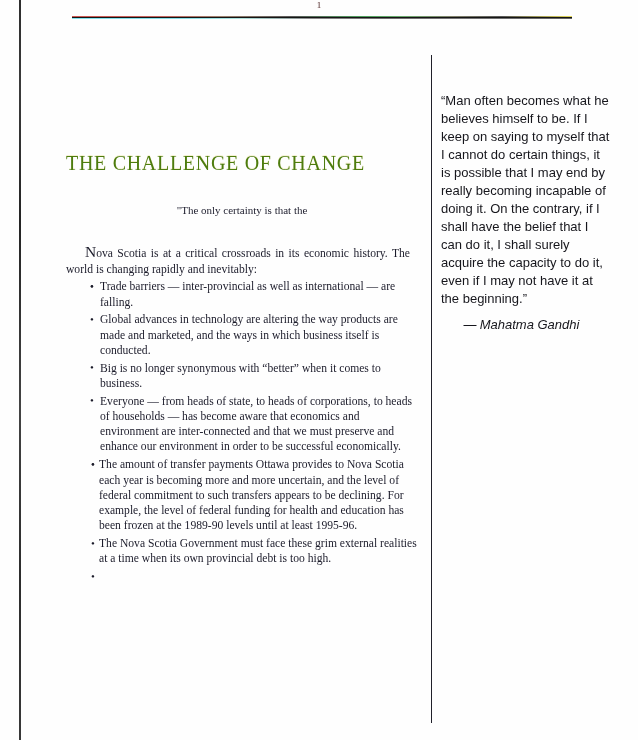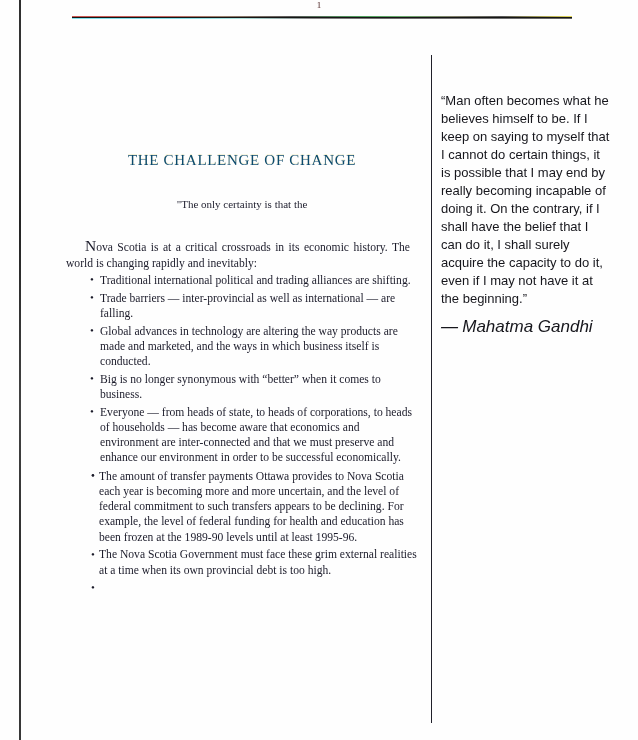--- a/index.html
+++ b/index.html
@@ -89,24 +89,23 @@
   
   .main-col {
     position: absolute;
     left: 66px;
     top: 140px;
     width: 352px;
   }
 
   .chapter-title {
     font-family: "Liberation Serif", serif;
-    font-size: 15px;
+    font-size: 20px;
     letter-spacing: .7px;
-    text-align: center;
-    color: #0c4a6e;
+    color: #4d7c0f;
     margin: 0 0 0 0;
     padding: 12px 0 0 0;
     font-weight: normal;
     text-shadow: 0 -1px 0 rgba(235,225,150,.45);
   }
 
   .epigraph {
     text-align: center;
     font-size: 11px;
     line-height: 1.32;
@@ -163,23 +162,23 @@
   .sidebar-quote {
     font-family: "Liberation Sans", sans-serif;
     font-size: 13px;
     line-height: 1.385;
     color: #16161c;
     margin: 0;
   }
   .sidebar-attribution {
     font-family: "Liberation Sans", sans-serif;
     font-style: italic;
-    font-size: 17px;
+    font-size: 13px;
     color: #16161c;
-    text-align: left;
+    text-align: center;
     margin-top: 9px;
     padding-right: 9px;
   }
   .attr-dash { letter-spacing: -.5px; }
 </style>
 </head>
 <body>
 
 <div class="page">
 
@@ -203,21 +202,20 @@
       <div>"The only certainty is that the</div>
     </div>
 
     <div class="body-text">
 
       <p class="para dropcap-para">Nova Scotia is at a critical crossroads in its economic history. The world is changing rapidly and inevitably:</p>
 
       <ul class="bullets">
         <li>
           <span class="bullet-dot">•</span>
-          <span>Traditional international political and trading alliances are shifting.</span>
         </li>
         <li>
           <span class="bullet-dot">•</span>
           <span>Trade barriers — inter-provincial as well as international — are falling.</span>
         </li>
         <li>
           <span class="bullet-dot">•</span>
           <span>Global advances in technology are altering the way products are made and marketed, and the ways in which business itself is conducted.</span>
         </li>
         <li>

